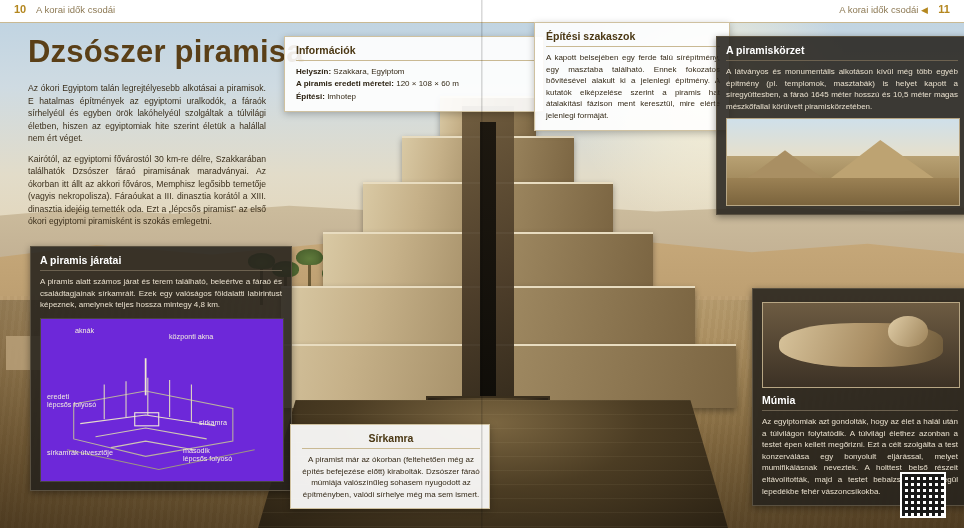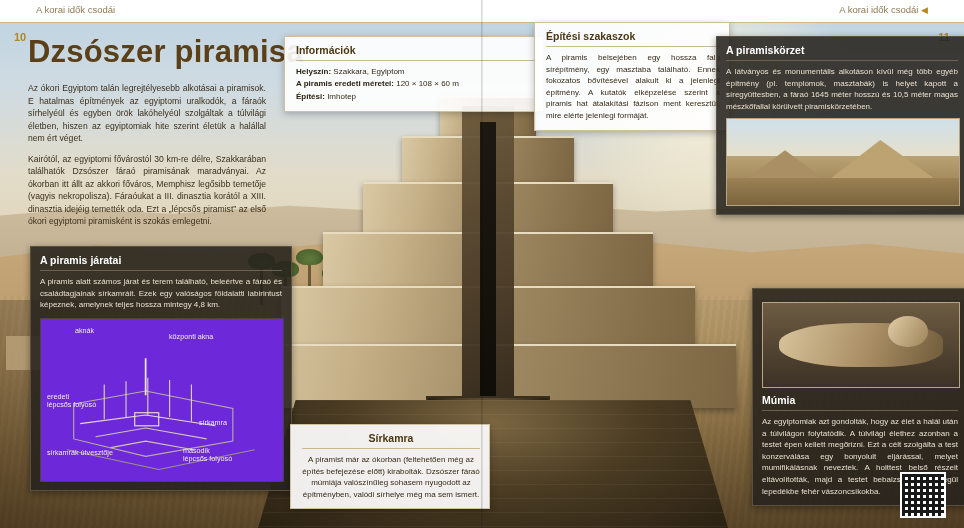--- a/index.html
+++ b/index.html
@@ -53,21 +53,21 @@
   .pit{position:absolute;left:258px;top:400px;width:470px;height:128px;
        background:radial-gradient(ellipse at 50% 18%, #7b6641 0%, #4b3c23 45%, #2a2113 100%);
        clip-path:polygon(8% 0,92% 0,100% 100%,0 100%);}
   .pit-lines{position:absolute;left:258px;top:400px;width:470px;height:128px;opacity:.5;
        background:repeating-linear-gradient(to bottom, rgba(255,235,190,.10) 0 1px, rgba(0,0,0,0) 1px 14px);
        clip-path:polygon(8% 0,92% 0,100% 100%,0 100%);}
 
   
   .band{position:absolute;left:0;top:0;width:964px;height:22px;background:#ffffff;}
   .band-rule{position:absolute;left:0;top:22px;width:964px;height:1px;background:#c9b993;}
-  .folio{position:absolute;top:3px;font-size:11px;color:#b4871f;font-weight:bold;margin-top:28px;}
+  .folio{position:absolute;top:3px;font-size:11px;color:#b4871f;font-weight:bold;}
   .folio.l{left:14px;}
   .folio.r{right:14px;}
   .run{position:absolute;top:4px;font-size:9.5px;color:#8d7a55;}
   .run.l{left:36px;}
   .run.r{right:36px;}
   .arrow{color:#b4871f;font-size:9px;}
 
   .title{position:absolute;left:28px;top:34px;font-size:31px;color:#5a3f17;font-weight:bold;letter-spacing:.2px;}
 
   .lead{position:absolute;left:28px;top:82px;width:238px;font-size:8.6px;line-height:1.46;color:#3a2e1b;text-align:justify;}
@@ -208,21 +208,21 @@
     </div>
     <div class="kv">
       <b>Építési:</b>
       <span>Imhotep</span>
     </div>
   </div>
 
   <div class="card" id="phases-box">
     <h3>Építési szakaszok</h3>
     <div class="hr"></div>
-    <p>A piramis belsejében egy hossza falú sírépítmény, egy masztaba található. Ennek fokozatos bővítésével alakult ki a jelenlegi építmény. A kutatók elképzelése szerint a piramis hat átalakítási fázison ment keresztül, mire elérte jelenlegi formáját.</p>
+    <p>A kapott belsejében egy ferde falú sírépítmény, egy masztaba található. Ennek fokozatos bővítésével alakult ki a jelenlegi építmény. A kutatók elképzelése szerint a piramis hat átalakítási fázison ment keresztül, mire elérte jelenlegi formáját.</p>
   </div>
 
   <div class="dark-card" id="precinct-box">
     <h3>A piramiskörzet</h3>
     <div class="hr"></div>
     <p>A látványos és monumentális alkotáson kívül még több egyéb építmény (pl. templomok, masztabák) is helyet kapott a síregyüttesben, a fáraó 1645 méter hosszú és 10,5 méter magas mészkőfallal körülvett piramiskörzetében.</p>
     <div class="photo">
       <div class="sky2"></div>
         <div class="m1"></div>
         <div class="m2"></div>

